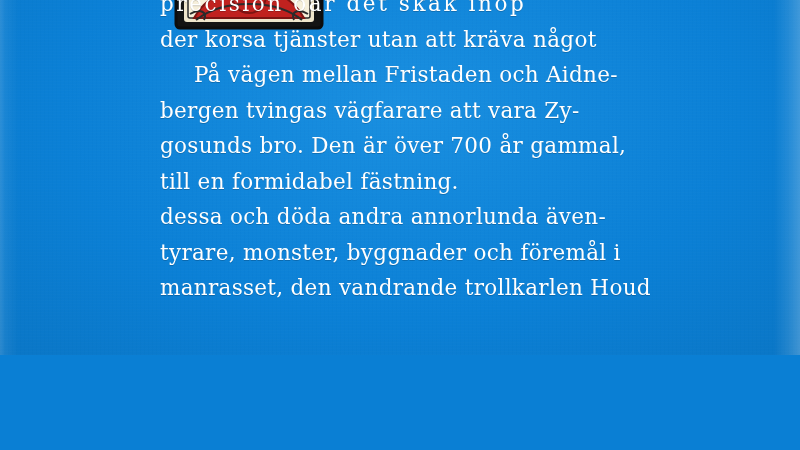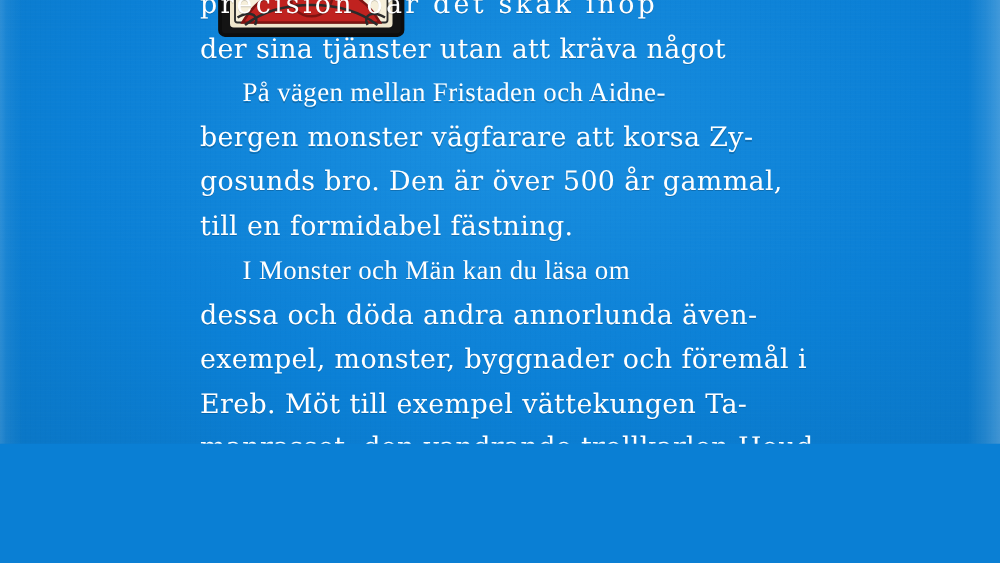--- a/index.html
+++ b/index.html
@@ -76,21 +76,20 @@
     letter-spacing: 0.3px;
     text-shadow: 0 1px 0 rgba(0,0,0,0.18);
   }
 
   .line {
     display: block;
     white-space: nowrap;
   }
   .line.indent {
     text-indent: 34px;
-    font-family: Liberation Serif, serif;
   }
   .line.wide {
     letter-spacing: 2.6px;
   }
   .line.clip-top {
     overflow: hidden;
   }
 </style>
 </head>
 <body>
@@ -107,26 +106,24 @@
     <rect x="14" y="12" width="122" height="72" rx="2" fill="#f6efda" stroke="#2b2b2b" stroke-width="1.5"></rect>
     <path d="M20 84 C 34 60, 52 56, 75 56 C 98 56, 116 60, 130 84 Z" fill="#c0221f" stroke="#7d1412" stroke-width="2"></path>
     <circle cx="75" cy="62" r="17" fill="#c0221f" stroke="#7d1412" stroke-width="2"></circle>
     <path d="M22 86 C 40 72, 60 70, 75 70 C 90 70, 110 72, 128 86" fill="none" stroke="#2b2b2b" stroke-width="2"></path>
     <path d="M16 80 C 26 74, 34 78, 30 86" fill="none" stroke="#2b2b2b" stroke-width="2"></path>
     <path d="M134 80 C 124 74, 116 78, 120 86" fill="none" stroke="#2b2b2b" stroke-width="2"></path>
   </svg>
 
   <div id="text-column">
     <span class="line wide clip-top">precision oar det skak inop</span>
-    <span class="line">der sina tjänster utan att kräva något</span>
+    <span class="line">der korsa tjänster utan att kräva något</span>
     <span class="line indent">På vägen mellan Fristaden och Aidne-</span>
-    <span class="line">bergen monster vägfarare att korsa Zy-</span>
-    <span class="line">gosunds bro. Den är över 500 år gammal,</span>
+    <span class="line">bergen tvingas vägfarare att vara Zy-</span>
+    <span class="line">gosunds bro. Den är över 700 år gammal,</span>
     <span class="line">till en formidabel fästning.</span>
-    <span class="line indent">I Monster och Män kan du läsa om</span>
     <span class="line">dessa och döda andra annorlunda även-</span>
-    <span class="line">exempel, monster, byggnader och föremål i</span>
-    <span class="line">Ereb. Möt till exempel vättekungen Ta-</span>
+    <span class="line">tyrare, monster, byggnader och föremål i</span>
     <span class="line">manrasset, den vandrande trollkarlen Houd</span>
 
   </div>
 
 </div>
 
 </body></html>

